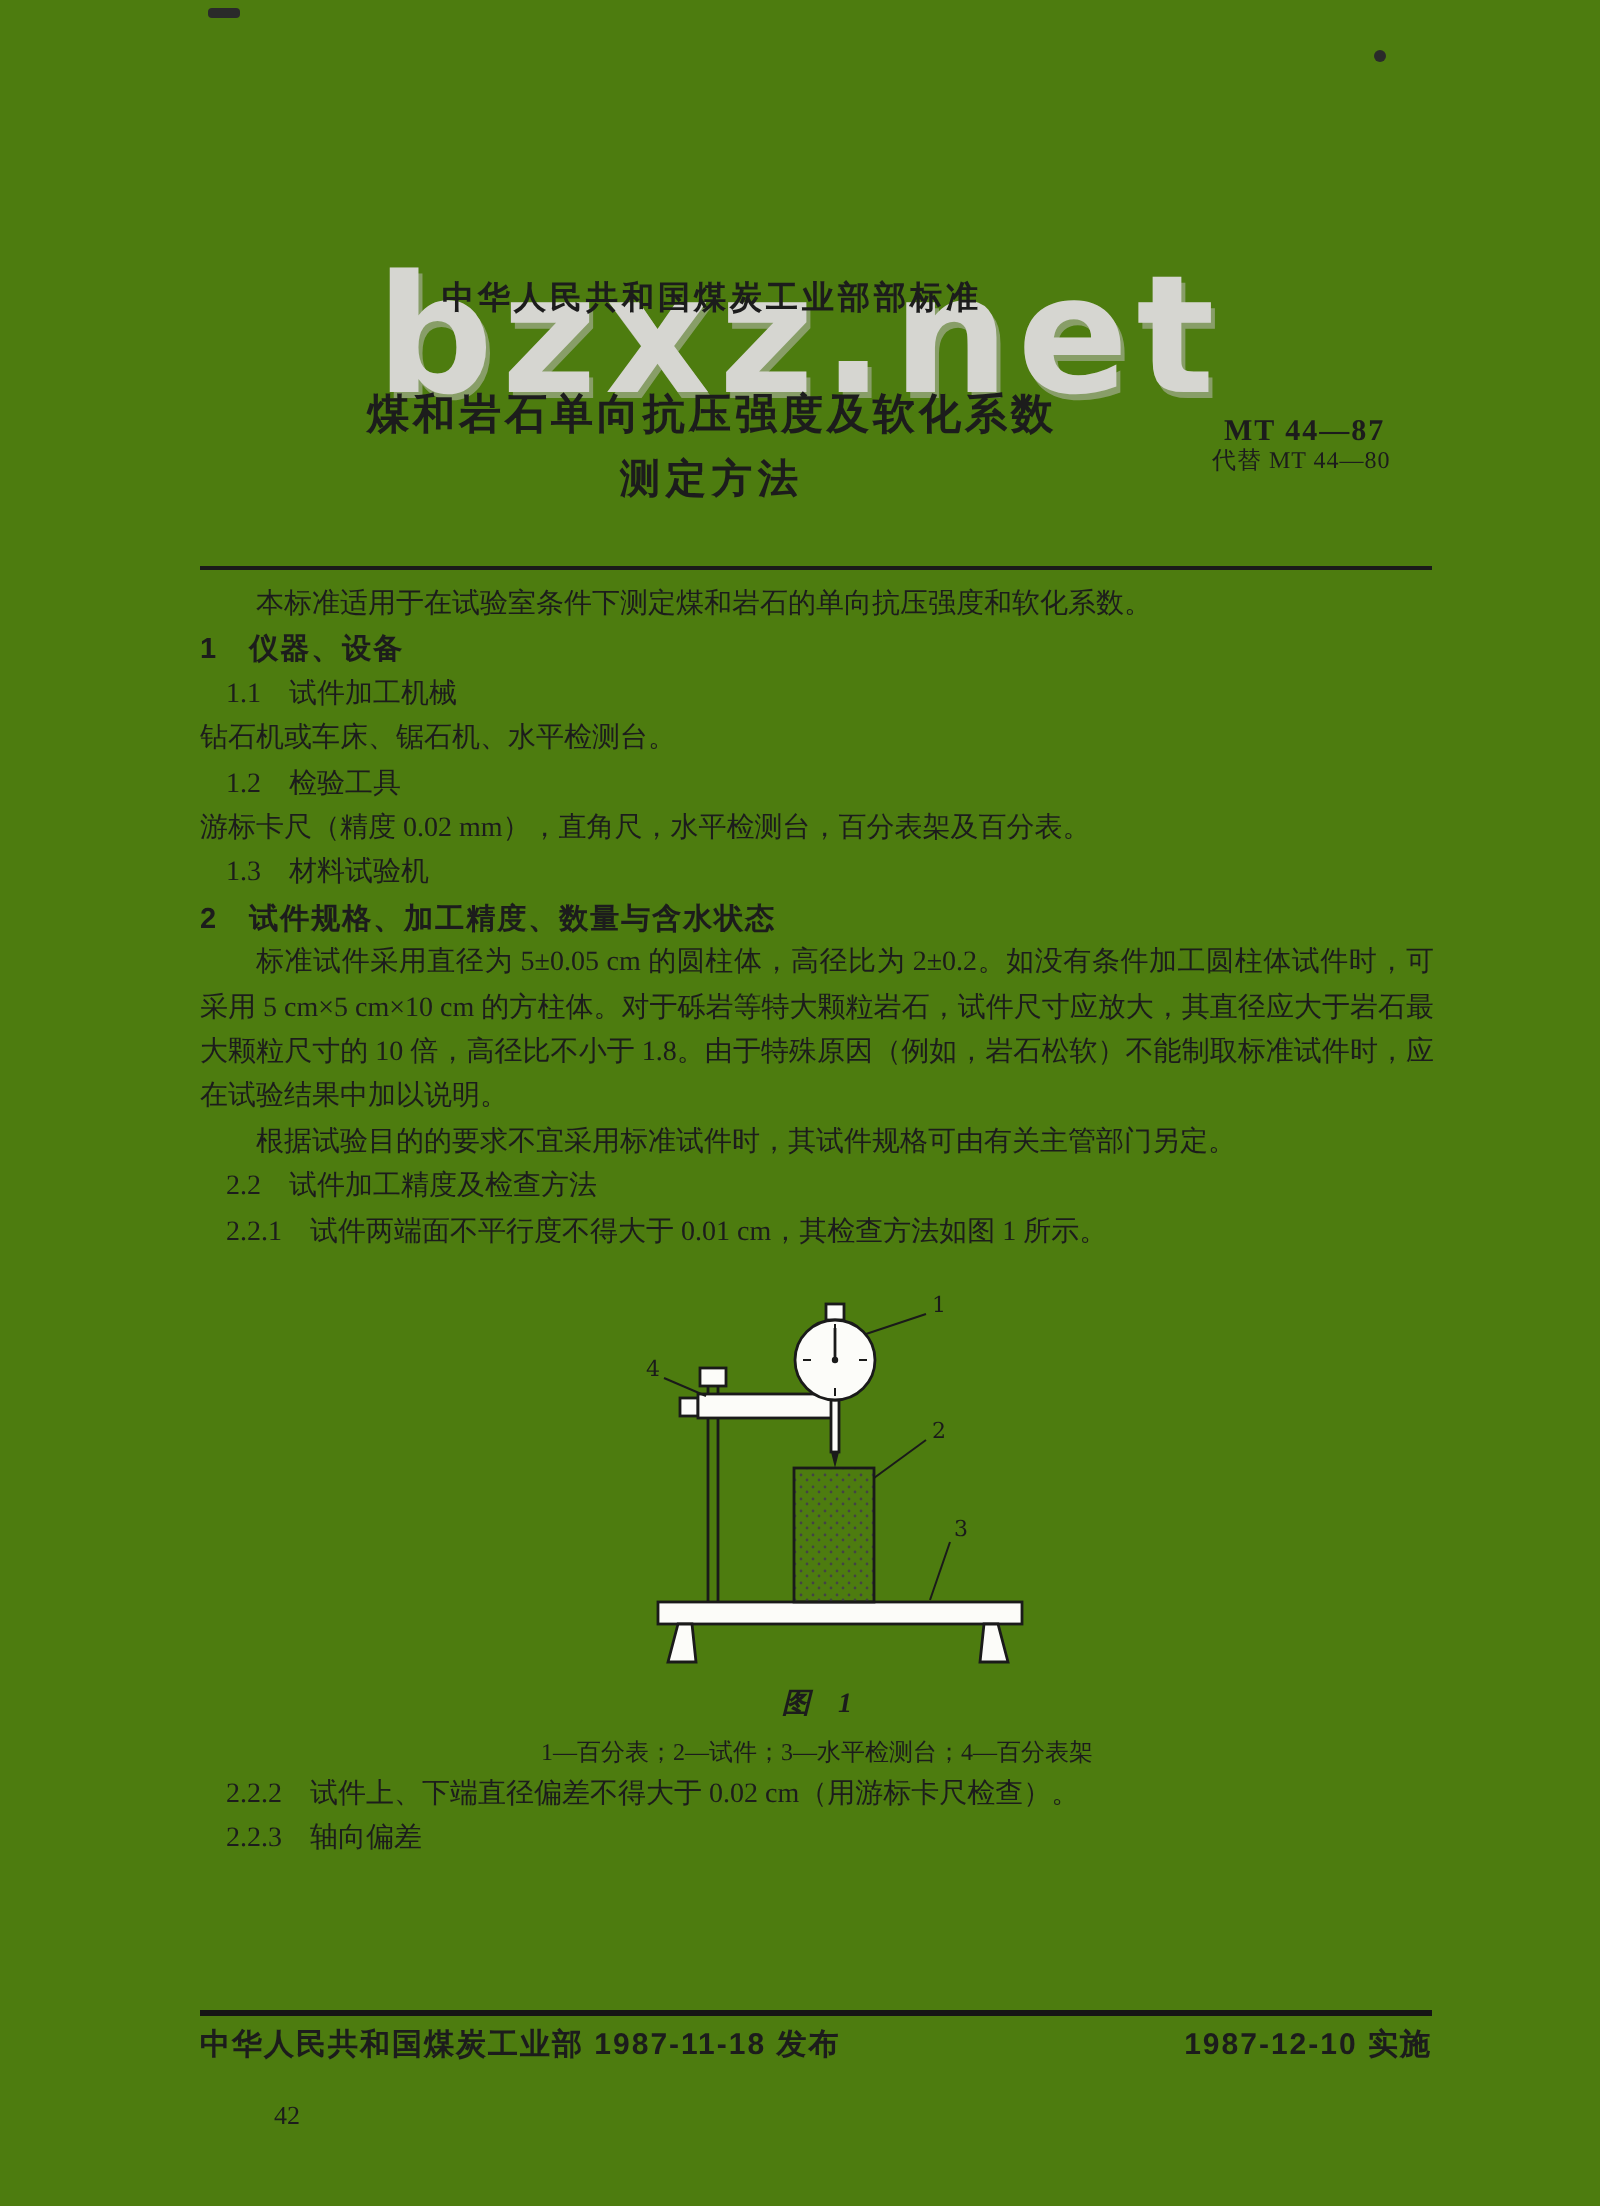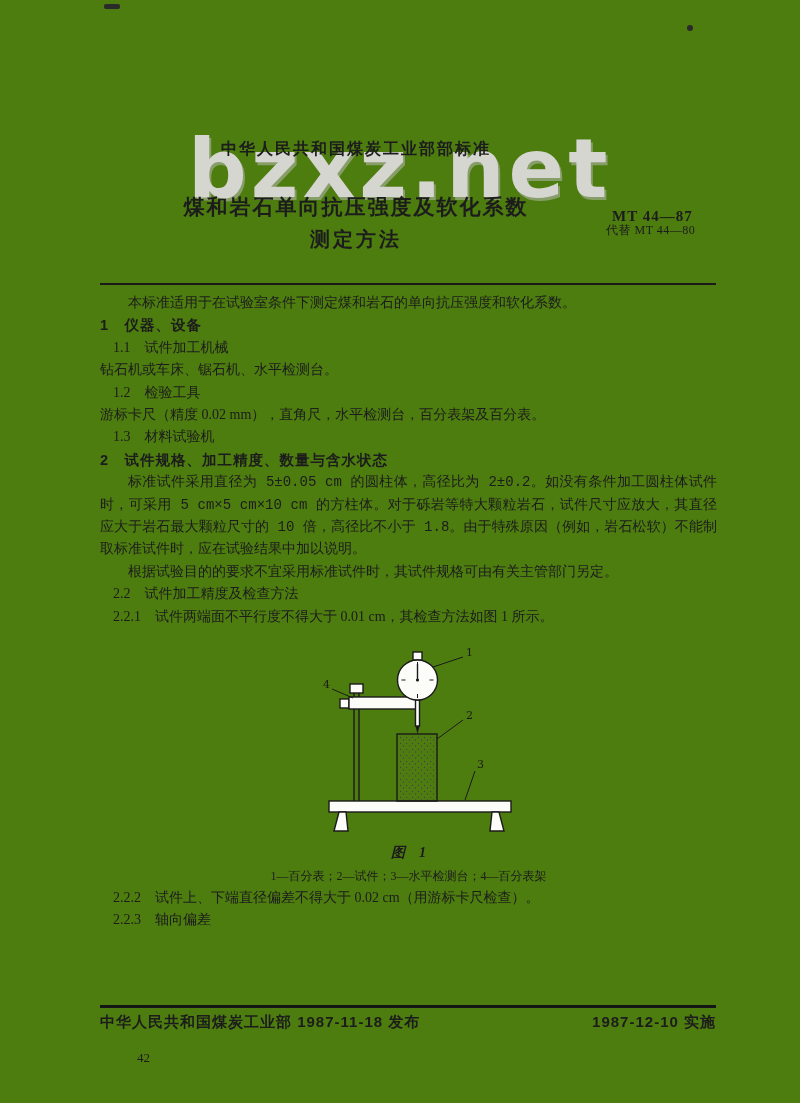--- a/index.html
+++ b/index.html
@@ -39,21 +39,21 @@
   }
   .replaces { position:absolute; top:222px; left:606px; font-size:12px; letter-spacing:0.5px; }
 
   .rule-top { position:absolute; top:283px; left:100px; width:616px; height:2px; background:#1a1a1a; }
 
   .body {
     position:absolute; top:292px; left:100px; width:617px;
     font-size:14px; line-height:22.4px; text-align:justify;
   }
   .body p { margin:0; }
-  .p-indent { text-indent:2em;font-family:Liberation Mono, monospace; }
+  .p-indent { text-indent:2em; }
   .h-main {
     font-family:"Liberation Sans","DejaVu Sans",sans-serif;
     font-weight:700; font-size:14.5px; letter-spacing:1px; text-align:left;
   }
   .sub { padding-left:13px; }
   .mt12 { margin-top:12px; } .mt9 { margin-top:9px; } .mt7 { margin-top:7px; } .mt6 { margin-top:6px; }
 
   .figure { margin-top:12px; }
   .fig-svg { display:block; margin-left:215px; }
   .fig-caption { text-align:center; margin-top:2px; font-size:14px; font-weight:600;font-style:italic; }

